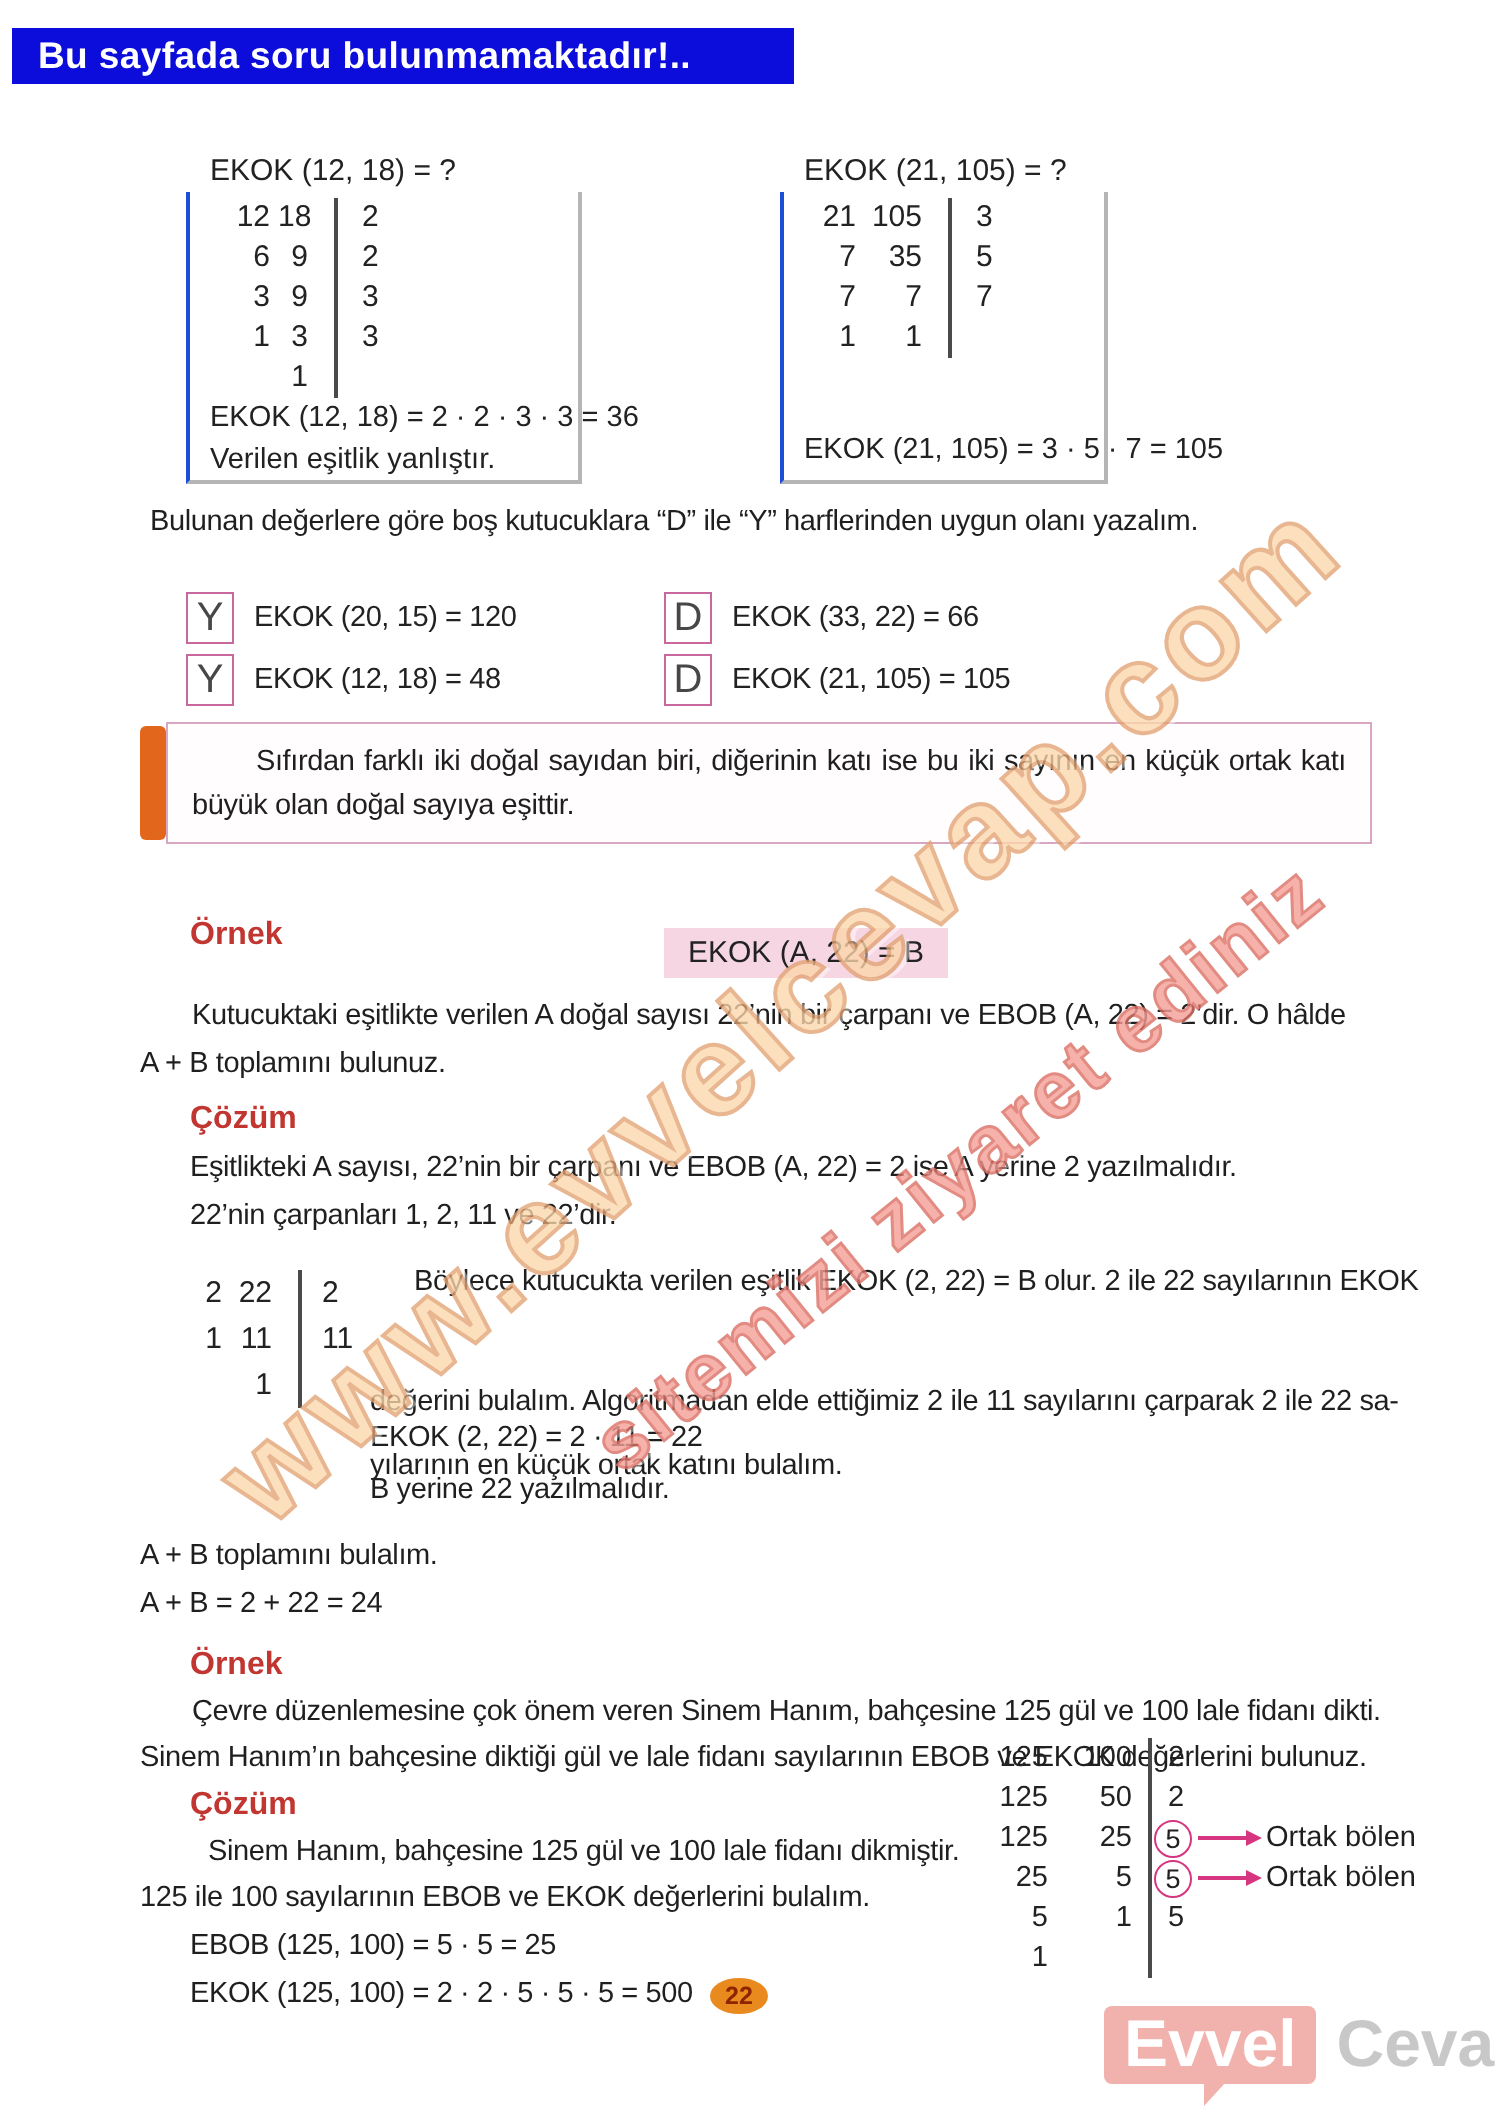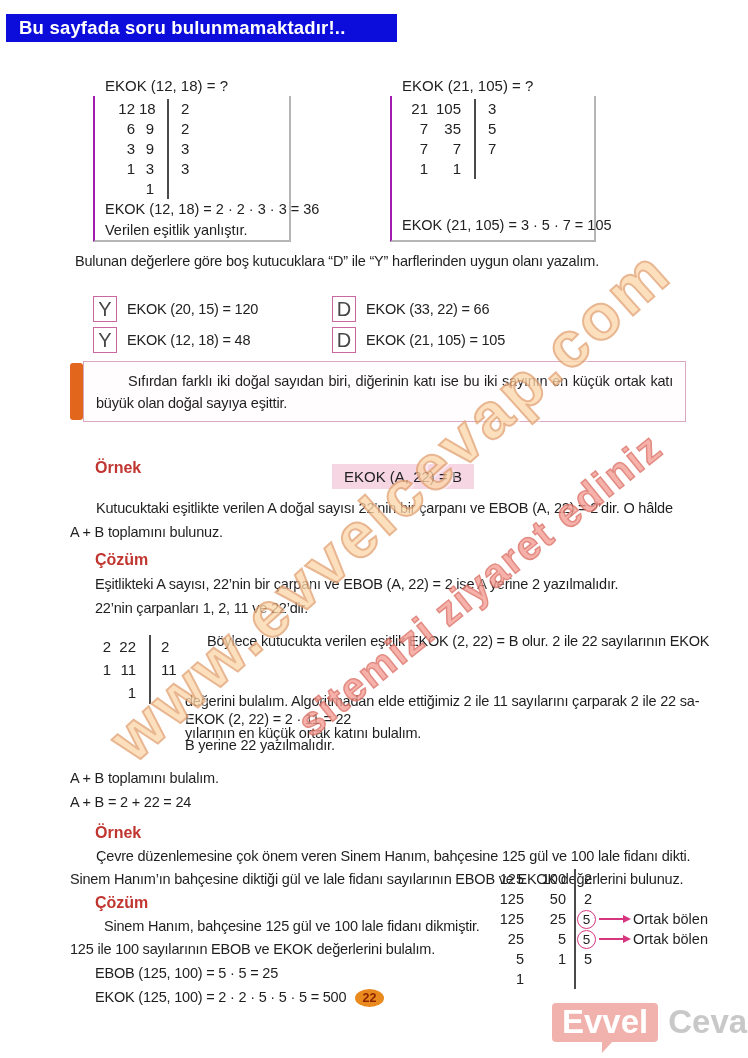--- a/index.html
+++ b/index.html
@@ -4,21 +4,21 @@
 <style>
   * { margin:0; padding:0; box-sizing:border-box; }
   body { background:#ffffff; font-family:"Liberation Sans", sans-serif; }
   .page { position:relative; width:748px; height:1058px; background:#fff; overflow:hidden; color:#222; }
 
   .banner { position:absolute; left:6px; top:14px; width:391px; height:28px; background:#0c0cdb;
             color:#fff; font-size:18.5px; font-weight:bold; line-height:27px; padding-left:13px;
             letter-spacing:.2px; }
 
   .block-title { position:absolute; font-size:15px; color:#222; white-space:nowrap; }
-  .graybox { position:absolute; border-left:2px solid #a21caf; border-right:2px solid #b5b5b5;
+  .graybox { position:absolute; border-left:2px solid #1d4ed8; border-right:2px solid #b5b5b5;
              border-bottom:2px solid #b5b5b5; display:flex; flex-direction:column; padding:3px 6px 4px 10px; }
   .divtable { display:grid; font-size:15px; color:#222; }
   .divtable span { display:block; line-height:20px; }
   .n1 { text-align:right; padding-right:4px; }
   .n2 { text-align:right; padding-right:13px; }
   .nd { border-left:2px solid #4a4a4a; padding-left:12px; }
   .t-left  { grid-template-columns:34px 28px 52px; }
   .t-right { grid-template-columns:30px 42px 52px; }
   .box-result { font-size:14.5px; white-space:nowrap; margin-top:auto; line-height:21px; }
   .box-verdict { font-size:14.5px; white-space:nowrap; line-height:21px; }
@@ -104,21 +104,21 @@
         <span class="nd">3</span>
       <span class="n1"></span>
         <span class="n2">1</span>
         <span class="nd"></span>
     </div>
     <div class="box-result">EKOK (12, 18) = 2 · 2 · 3 · 3 = 36</div>
     <div class="box-verdict">Verilen eşitlik yanlıştır.</div>
   </div>
 
   <div class="block-title" style="left:402px; top:77px;">EKOK (21, 105) = ?</div>
-  <div class="graybox" style="left:390px; top:96px; width:206px; height:146px;">
+  <div class="graybox" style="left:390px; top:96px; width:164px; height:146px;">
     <div class="divtable t-right">
       <span class="n1">21</span>
         <span class="n2">105</span>
         <span class="nd">3</span>
       <span class="n1">7</span>
         <span class="n2">35</span>
         <span class="nd">5</span>
       <span class="n1">7</span>
         <span class="n2">7</span>
         <span class="nd">7</span>

